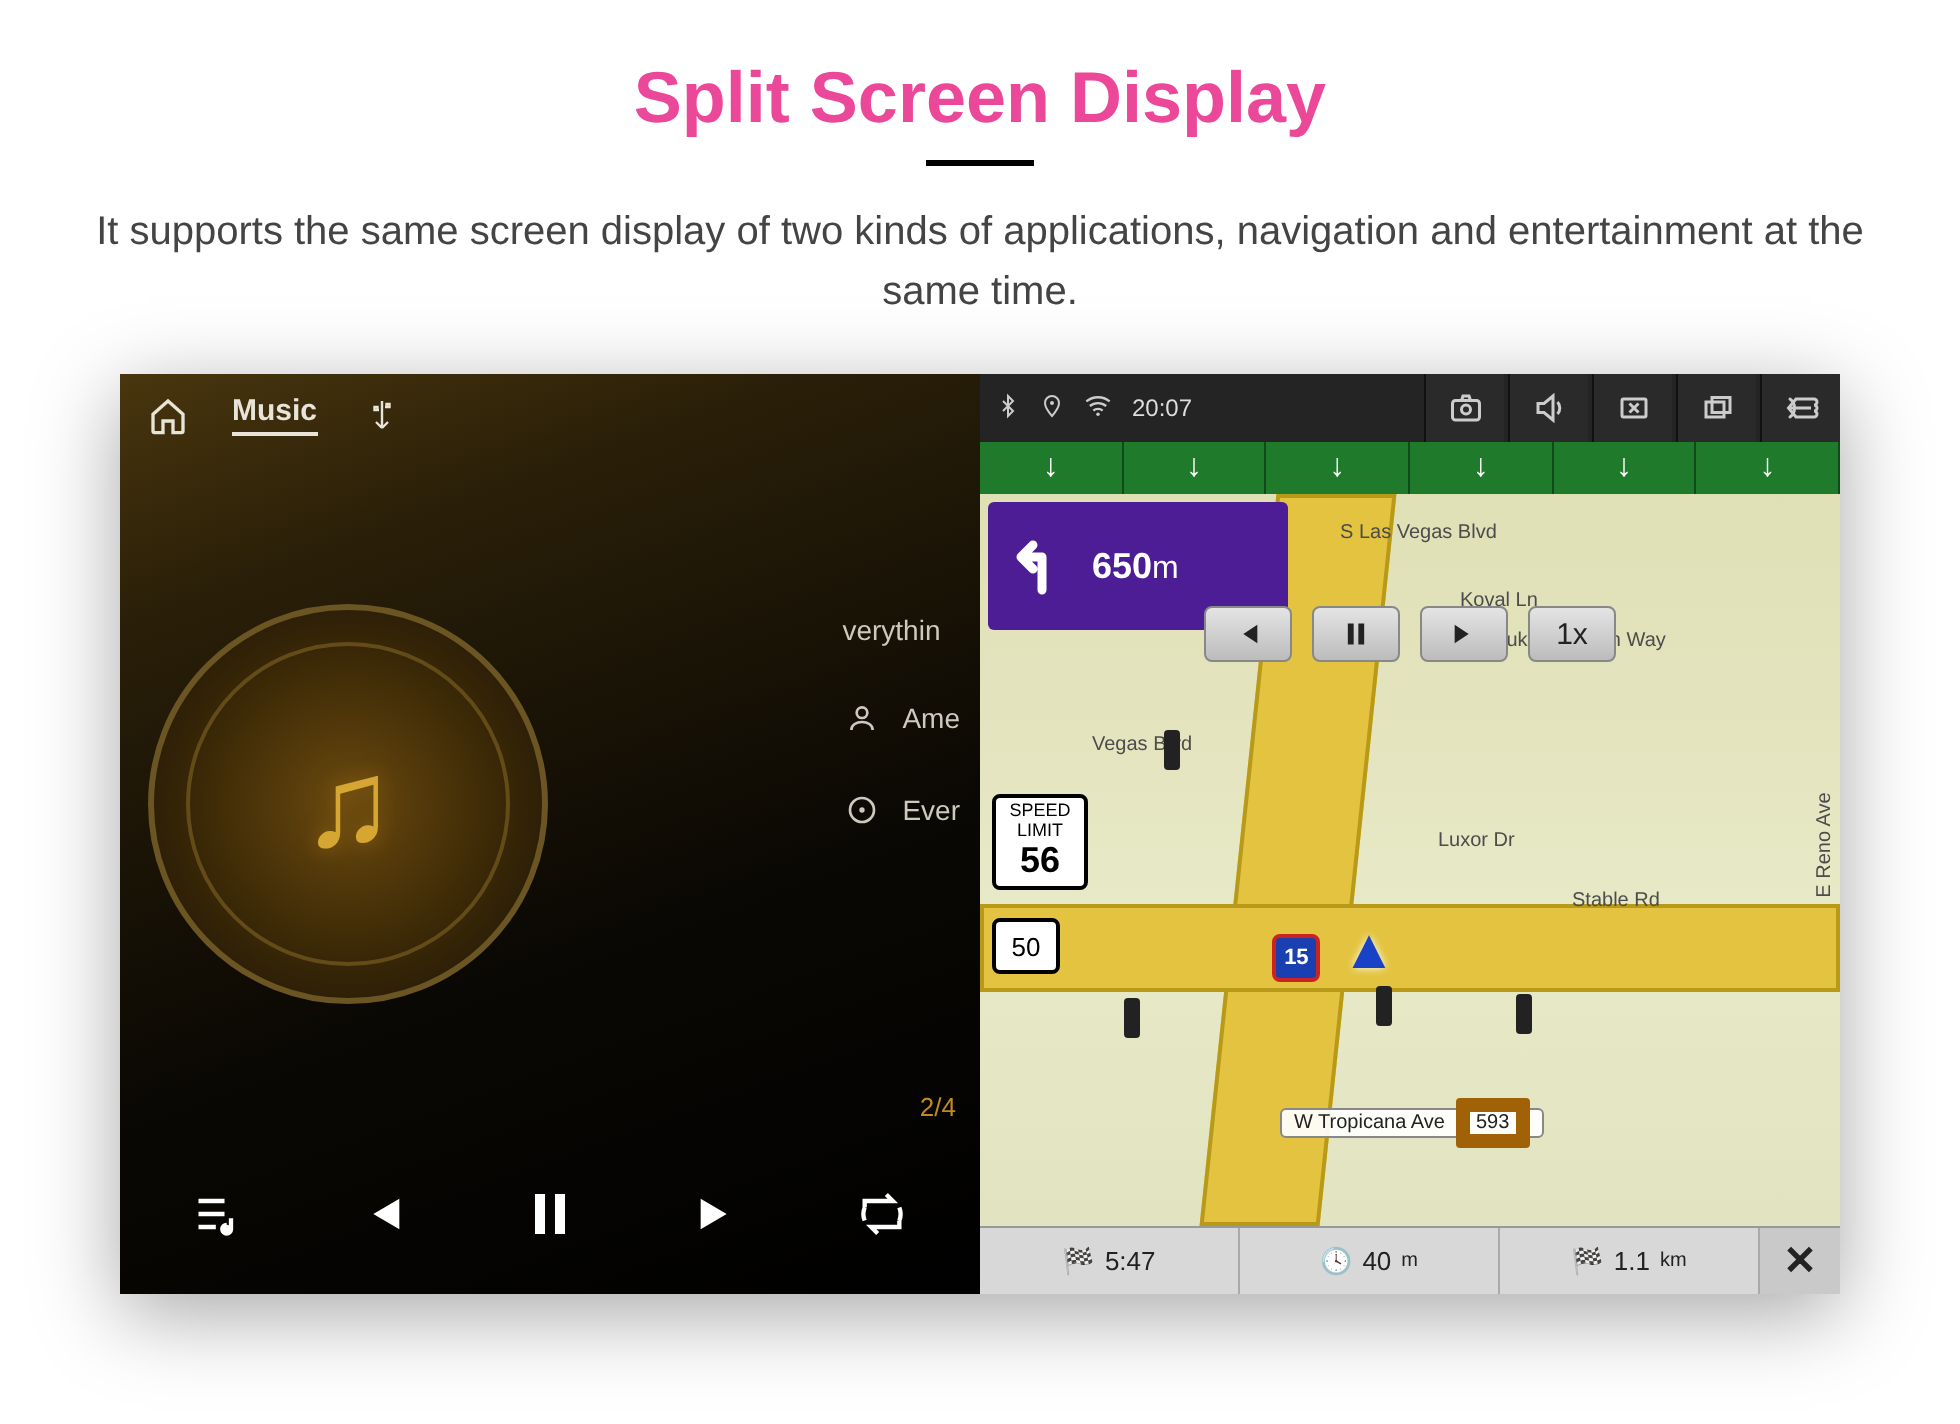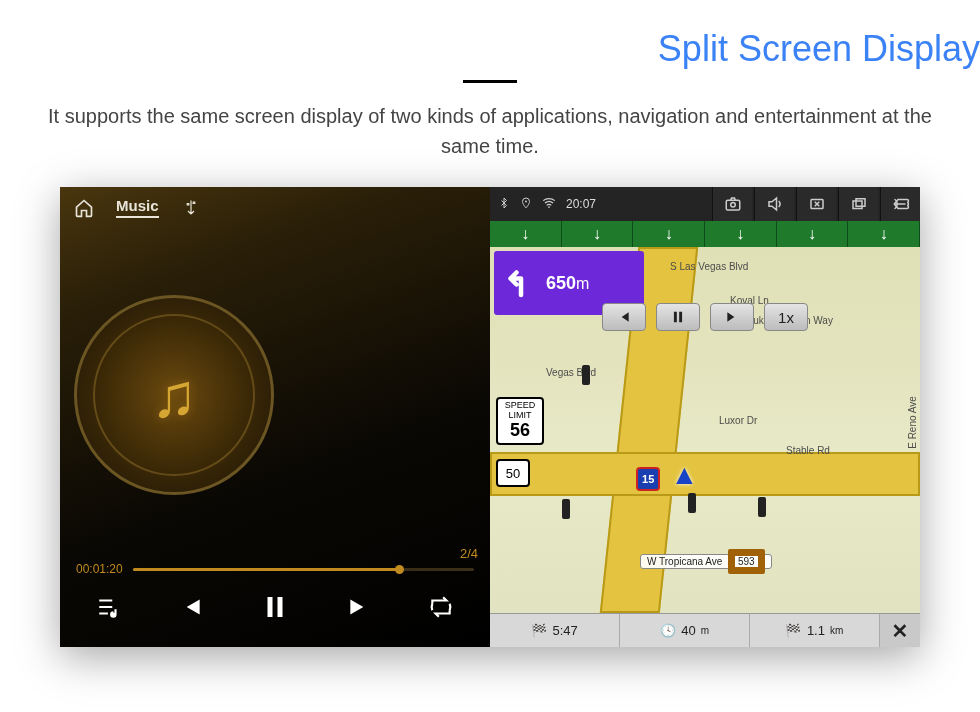--- a/index.html
+++ b/index.html
@@ -1,17 +1,17 @@
 <!DOCTYPE html>
 <html><head>
 <meta charset="utf-8">
 <style>
 *{margin:0;padding:0;box-sizing:border-box;font-family:Arial,sans-serif}
 body{width:980px;height:712px;background:#fff;overflow:hidden}
-.hero-title{font-size:36px;font-weight:400;color:#3b82f6;text-align:right;padding-top:28px}
+.hero-title{font-size:36px;font-weight:700;color:#ec4899;text-align:center;padding-top:28px}
 .hero-underline{width:54px;height:3px;background:#000;margin:10px auto 18px}
 .hero-desc{font-size:20px;color:#444;text-align:center;line-height:1.5;padding:0 36px 26px}
 .device{position:relative;width:860px;height:460px;margin:0 auto;box-shadow:0 10px 40px rgba(0,0,0,.35);display:flex}
 
 .music{width:50%;height:100%;background:linear-gradient(160deg,#49360e 0%,#2a1f08 20%,#0a0804 60%,#000 100%);color:#e8e4d8;position:relative;display:flex;flex-direction:column}
 .topbar{display:flex;align-items:center;gap:22px;padding:10px 14px;font-size:15px}
 .ico{width:20px;height:20px;display:inline-flex;align-items:center;justify-content:center}
 .topbar .active{font-weight:600;border-bottom:2px solid #e8e4d8;padding-bottom:2px}
 .disc-wrap{flex:1;display:flex;align-items:center;padding-left:14px}
 .disc{width:200px;height:200px;border-radius:50%;border:3px solid #6b5522;background:radial-gradient(circle,#6b4a0f 0%,#3a2806 55%,#18110a 100%);display:flex;align-items:center;justify-content:center;position:relative}
@@ -28,21 +28,21 @@
 .controls .cicon{font-size:26px;color:#fff}
 
 .nav{width:50%;height:100%;background:#e9ecc9;position:relative;overflow:hidden}
 .sysbar{height:34px;background:#242424;display:flex;align-items:center;color:#ddd;font-size:12px}
 .sysbar .left{display:flex;align-items:center;gap:10px;padding-left:8px}
 .sysbar .right{margin-left:auto;display:flex;align-items:center;gap:2px}
 .sysbtn{width:40px;height:34px;display:flex;align-items:center;justify-content:center;border-left:1px solid #111;background:#2a2a2a}
 .sysbtn svg{stroke:#ccc;fill:none;stroke-width:2}
 .lanebar{height:26px;background:#1f7a2b;display:flex}
 .lane{flex:1;display:flex;align-items:center;justify-content:center;border-right:1px solid #0d4b18;color:#fff}
-.turnbox{position:absolute;left:4px;top:64px;width:150px;height:64px;background:#6d28d9;color:#fff;display:flex;align-items:center;gap:10px;padding:6px;border-radius:3px}
+.turnbox{position:absolute;left:4px;top:64px;width:150px;height:64px;background:#4c1d95;color:#fff;display:flex;align-items:center;gap:10px;padding:6px;border-radius:3px}
 .turnbox .tdist{font-size:18px;font-weight:600}
 .submini{position:absolute;right:2px;bottom:2px;font-size:10px;color:#aaa}
 .media-over{position:absolute;top:116px;left:50%;transform:translateX(-50%);display:flex;gap:10px}
 .mbtn{width:44px;height:28px;background:linear-gradient(#e4e4e4,#bcbcbc);border:1px solid #888;border-radius:4px;display:flex;align-items:center;justify-content:center;font-size:15px;font-weight:400;color:#222}
 .map{position:absolute;top:60px;left:0;right:0;bottom:34px;background:linear-gradient(180deg,#dfe0b5 0%,#e8e9c7 60%,#e2e3c0 100%)}
 .hwy{position:absolute;background:#e3c33f;border:2px solid #b99a18}
 .h1{left:30%;top:0;width:60px;height:100%;transform:skewX(-6deg)}
 .h2{left:0;top:56%;width:100%;height:44px}
 .street{position:absolute;font-size:10px;color:#4c4c4c;white-space:nowrap}
 .navarrow{position:absolute;left:42%;top:58%;color:#1943c7;font-size:28px;text-shadow:0 0 4px #fff}
@@ -79,30 +79,46 @@
           </svg>
       </span>
     </div>
 
     <div class="disc-wrap">
       <div class="disc">
         <span class="note">♫</span>
       </div>
     </div>
 
+    <div class="meta">
+      <div class="row">
+          <span>verythin</span>
+        </div>
+      <div class="row">
+        <span class="ico">
+            <svg viewBox="0 0 24 24" width="16" height="16">
+              <circle cx="12" cy="8" r="4" fill="none" stroke="#cfc9bd" stroke-width="2"></circle>
+              <path d="M4 21c0-4 4-6 8-6s8 2 8 6" fill="none" stroke="#cfc9bd" stroke-width="2"></path>
+            </svg>
+          </span>
+        <span>Ame</span>
+      </div>
+      <div class="row">
+        <span class="ico">
+            <svg viewBox="0 0 24 24" width="16" height="16">
+              <circle cx="12" cy="12" r="9" fill="none" stroke="#cfc9bd" stroke-width="2"></circle>
+              <circle cx="12" cy="12" r="2" fill="#cfc9bd"></circle>
+            </svg>
+          </span>
+        <span>Ever</span>
+      </div>
+    </div>
 
     <div class="pager">2/4</div>
 
-    <div class="progress">
-      <span>00:01:20</span>
-      <div class="bar">
-        <div class="bar-fill"></div>
-        <div class="bar-dot"></div>
-      </div>
-    </div>
 
     <div class="controls">
       <span class="cicon">
         <svg viewBox="0 0 24 24" width="26" height="26">
             <path d="M3 6h12M3 12h12M3 18h8M18 14v5a2 2 0 1 1-2-2" stroke="#fff" stroke-width="2" fill="none"></path>
             <circle cx="16" cy="19" r="2" fill="#fff"></circle>
           </svg>
       </span>
       <span class="cicon">
         <svg viewBox="0 0 24 24" width="26" height="26">

